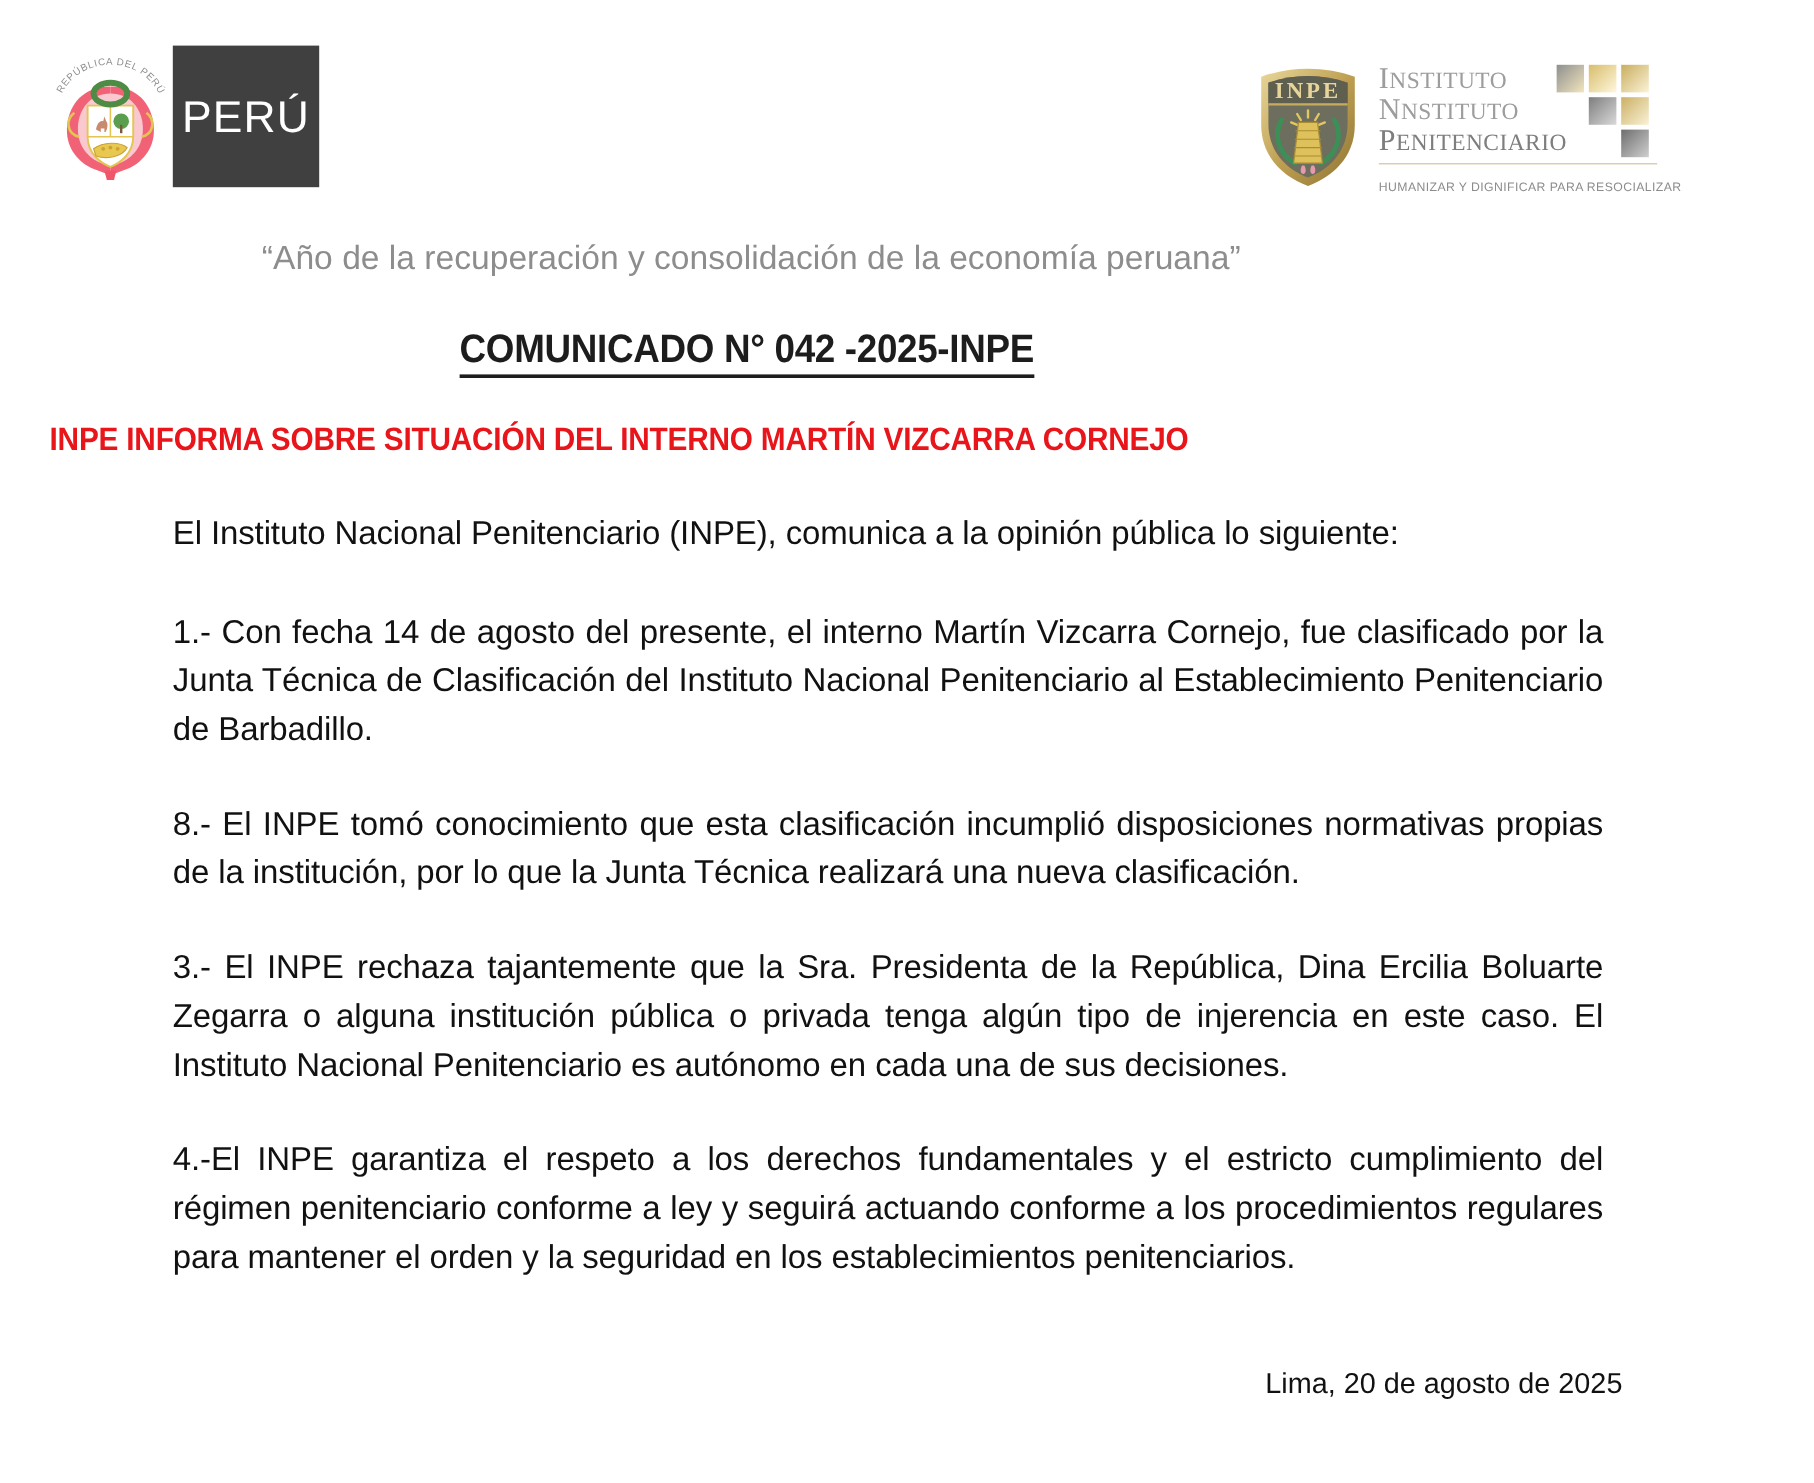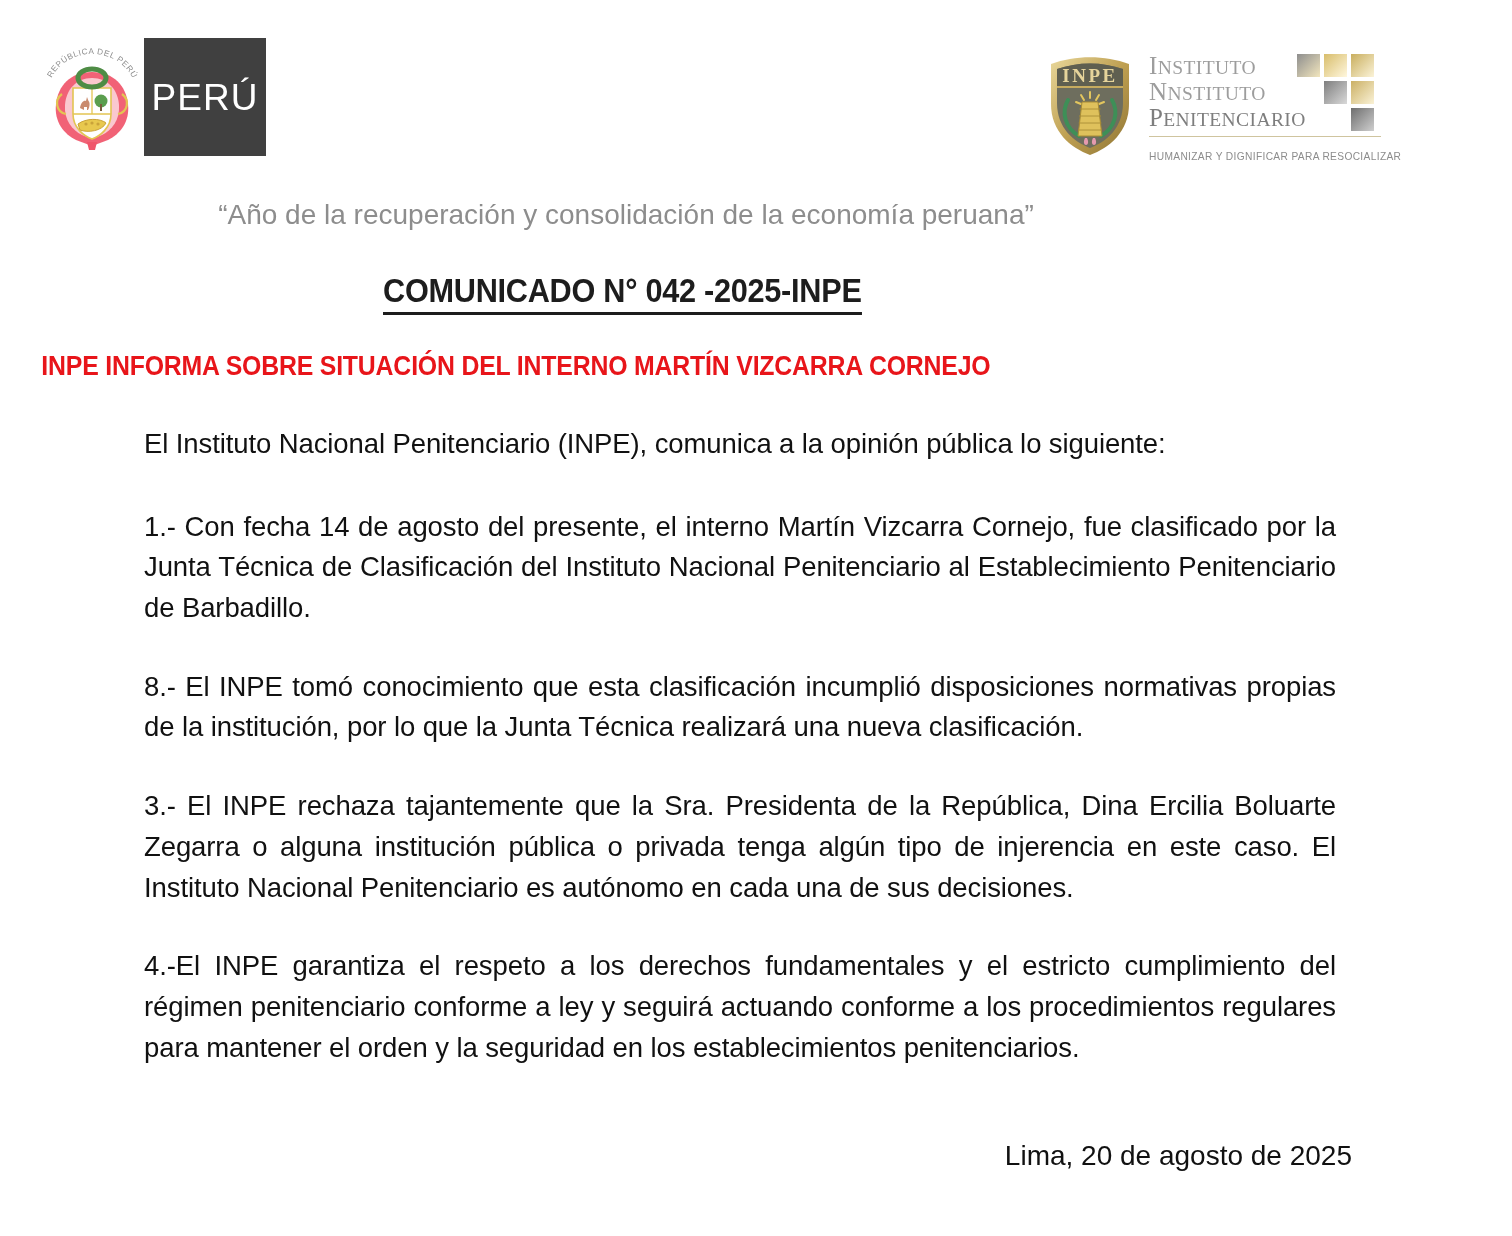--- a/index.html
+++ b/index.html
@@ -208,21 +208,21 @@
   }
   .body-text p:last-child { margin-bottom: 0; }
 
   .signoff {
     position: absolute;
     top: 1140px;
     left: 0;
     width: 1352px;
     text-align: right;
     font-family: "Liberation Sans", sans-serif;
-    font-size: 28px;
+    font-size: 24px;
     color: #111111;
   }
 </style>
 </head>
 <body>
 
 <div class="header">
 
   <div class="minjus-logo">
 

